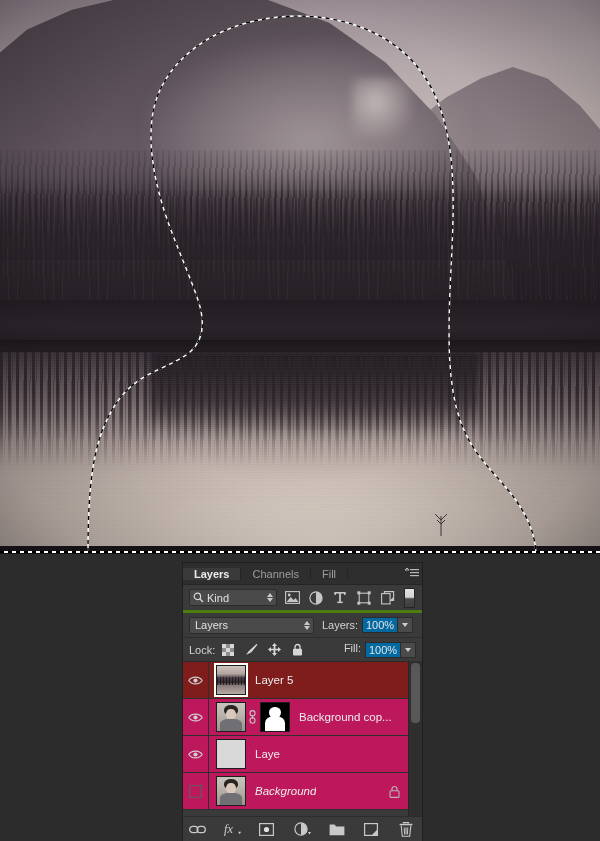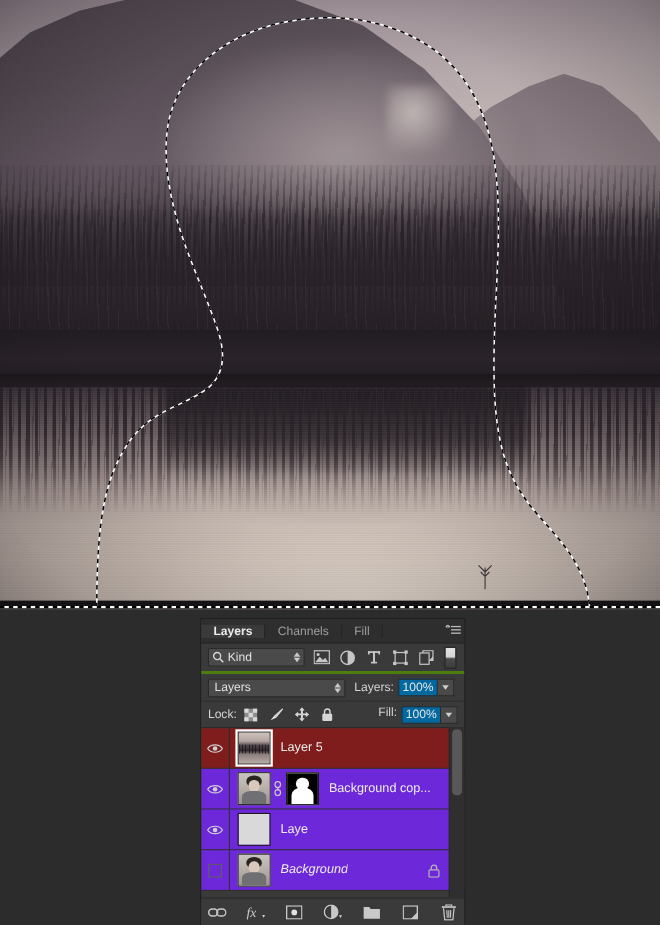--- a/index.html
+++ b/index.html
@@ -278,21 +278,21 @@
     height: 151px;
     background: #3a3a3a;
     overflow: hidden;
   }
   .layer-row {
     position: relative;
     height: 36px;
     display: flex;
     align-items: center;
     border-bottom: 1px solid #2e2e2e;
-    background: #6d28d9;
+    background: #be185d;
     cursor: default;
   }
   .layer-row.selected { background: #7f1d1d; }
   .eye-cell {
     width: 25px; height: 100%;
     display: flex; align-items: center; justify-content: center;
     border-right: 1px solid #2e2e2e;
     cursor: pointer;
   }
   .thumb-wrap { margin-left: 7px; display:flex; align-items:center; }
@@ -366,21 +366,21 @@
     width: 100%;
     height: 25px;
     background: #3a3a3a;
     border-top: 1px solid #2c2c2c;
     display: flex;
     align-items: center;
     justify-content: center;
     gap: 17px;
     box-sizing: border-box;
   }
-  .fbtn { width: 18px; height: 18px; display:flex; align-items:center; justify-content:center; cursor:pointer; }
+  .fbtn { width: 18px; height: 18px; display:flex; align-items:center; justify-content:flex-start; cursor:pointer; }
 
   
   #panel-scroll {
     position: absolute;
     right: 0; top: 98px;
     width: 13px; height: 155px;
     background: #2f2f2f;
     border-left: 1px solid #282828;
     cursor: pointer;
   }

